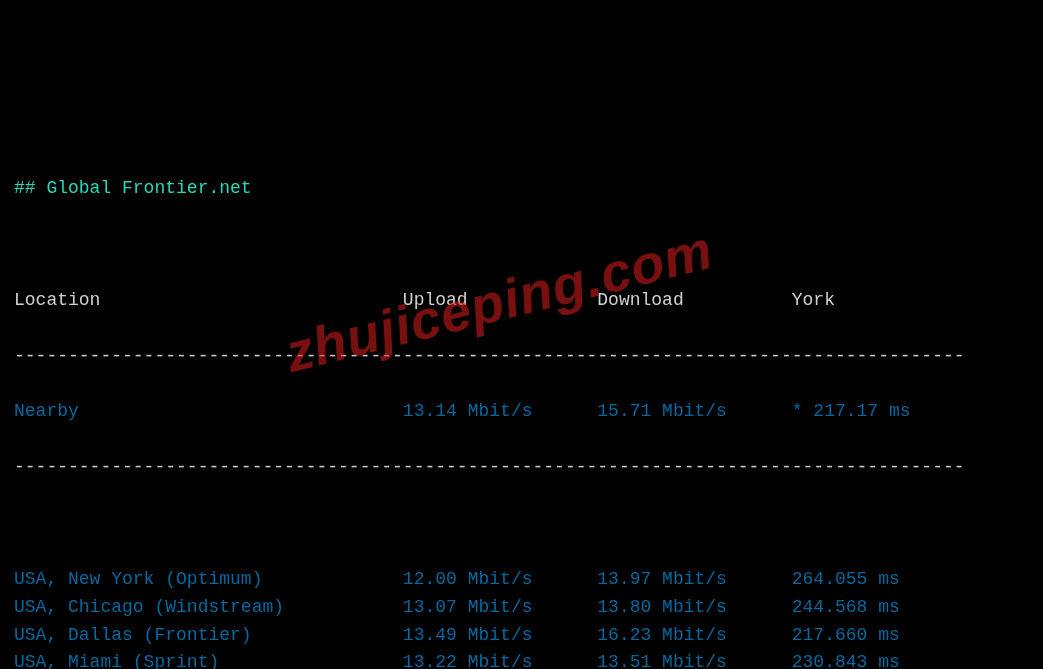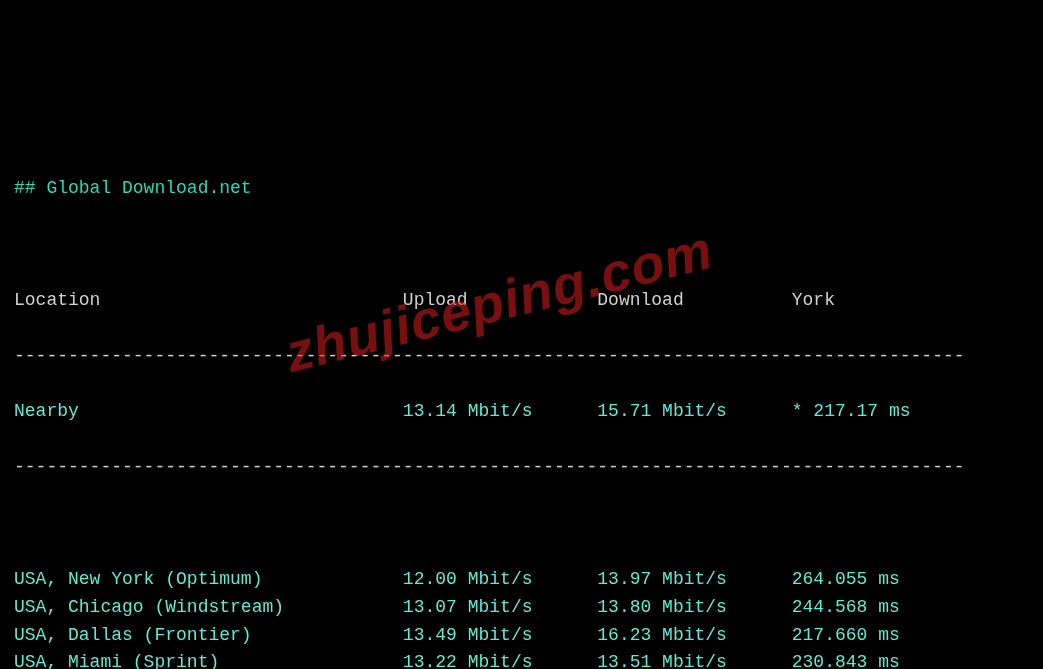--- a/index.html
+++ b/index.html
@@ -20,21 +20,21 @@
     .title {
       color: #28d9b9;
     }
     .header-row {
       color: #d0d0d0;
     }
     .divider {
       color: #d0d0d0;
     }
     .row {
-      color: #5eead4;
+      color: #0369a1;
     }
     .watermark {
       position: absolute;
       top: 260px;
       left: 280px;
       font-family: Arial, "Helvetica Neue", sans-serif;
       font-size: 54px;
       font-weight: bold;
       font-style: italic;
       color: rgba(220, 30, 30, 0.55);
@@ -44,21 +44,21 @@
       letter-spacing: 1px;
     }
   </style>
 </head>
 <body>
 
 
 
 
 
-<div class="title">## Global Download.net</div>
+<div class="title">## Global Frontier.net</div>
 <div> </div>
 <div class="header-row">Location                            Upload            Download          York</div>
 <div class="divider">----------------------------------------------------------------------------------------</div>
 <div class="row">Nearby                              13.14 Mbit/s      15.71 Mbit/s      * 217.17 ms</div>
 <div class="divider">----------------------------------------------------------------------------------------</div>
 <div> </div>
 <div id="rows-container"><div class="row">USA, New York (Optimum)             12.00 Mbit/s      13.97 Mbit/s      264.055 ms</div><div class="row">USA, Chicago (Windstream)           13.07 Mbit/s      13.80 Mbit/s      244.568 ms</div><div class="row">USA, Dallas (Frontier)              13.49 Mbit/s      16.23 Mbit/s      217.660 ms</div><div class="row">USA, Miami (Sprint)                 13.22 Mbit/s      13.51 Mbit/s      230.843 ms</div></div>
 
 
 <div class="watermark">zhujiceping.com</div>

